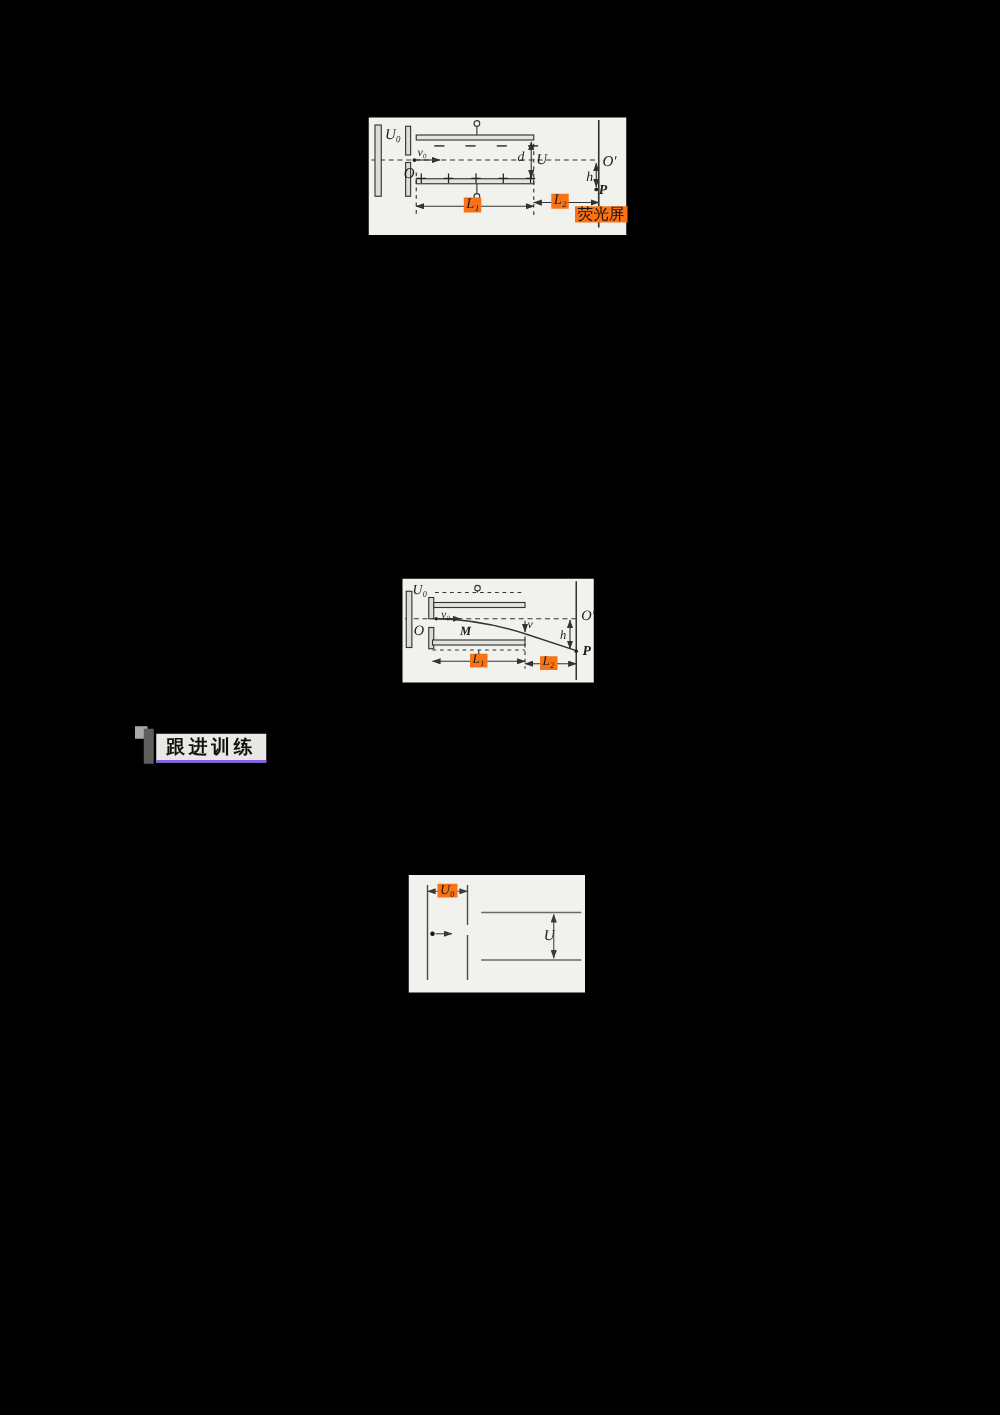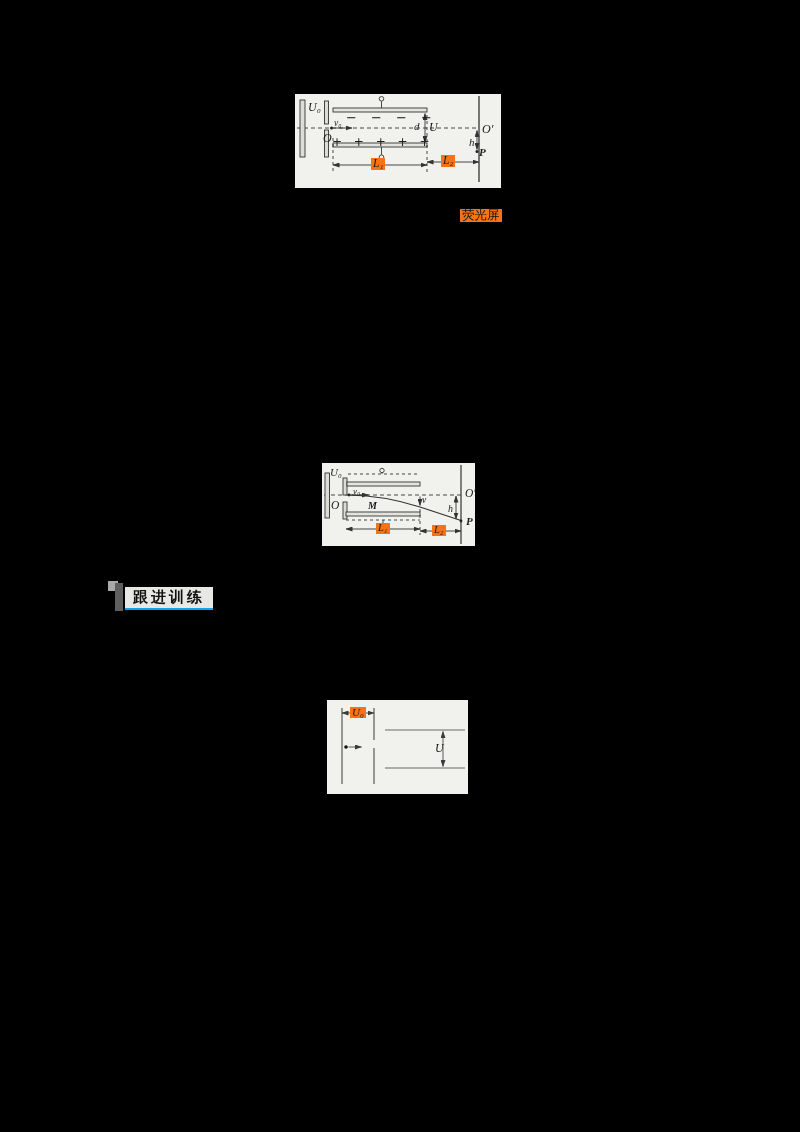--- a/index.html
+++ b/index.html
@@ -9,32 +9,32 @@
     font-family:"Liberation Serif", serif;
     overflow:hidden;
   }
   .diagram { position:absolute; background:#f1f1ee; }
   .diagram svg { position:absolute; left:0; top:0; overflow:visible; }
   .lbl {
     position:absolute; color:#1b1b1b; font-style:italic;
     white-space:nowrap; line-height:1; z-index:3;
   }
   .dim { background:#f97316; padding:0 2px; }
-  .cjk { font-style:normal; font-family:"DejaVu Sans", sans-serif;margin-top:44px; }
+  .cjk { font-style:normal; font-family:"DejaVu Sans", sans-serif; }
   .signs {
     position:absolute; font-style:normal; color:#222; line-height:1; z-index:2;
     font-family:"DejaVu Sans", sans-serif;
   }
   .bold { font-weight:bold; }
   
   .badge-square { position:absolute; left:108px; top:581px; width:10px; height:10px; background:#a9a9a9; }
   .badge-bar    { position:absolute; left:115px; top:583px; width:8px;  height:28px; background:#5e5e5e; }
   .badge-plate  {
     position:absolute; left:125px; top:587px; width:88px; height:21px;
-    background:#e8e8e5; border-bottom:2px solid #0ea5e9;
+    background:#e8e8e5; border-bottom:2px solid #8b5cf6;
     color:#111; font-family:"DejaVu Sans", sans-serif;
     font-size:15px; font-weight:bold; letter-spacing:3px;
     text-align:center; line-height:21px;
   }
 </style>
 </head>
 <body>
 
 <div class="diagram" style="left:295px; top:94px; width:206px; height:94px;">
   <svg width="206" height="94" viewBox="0 0 206 94">

